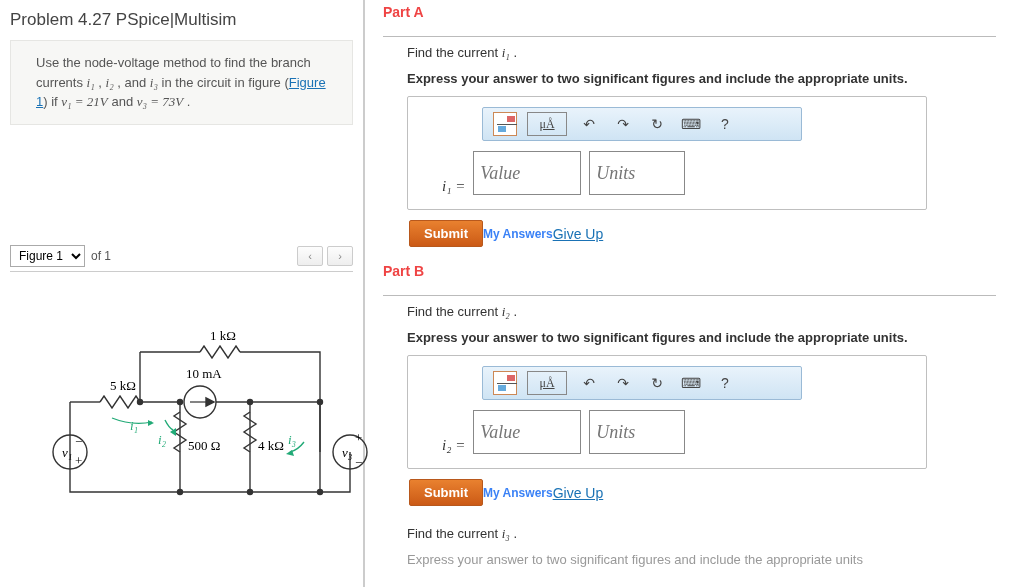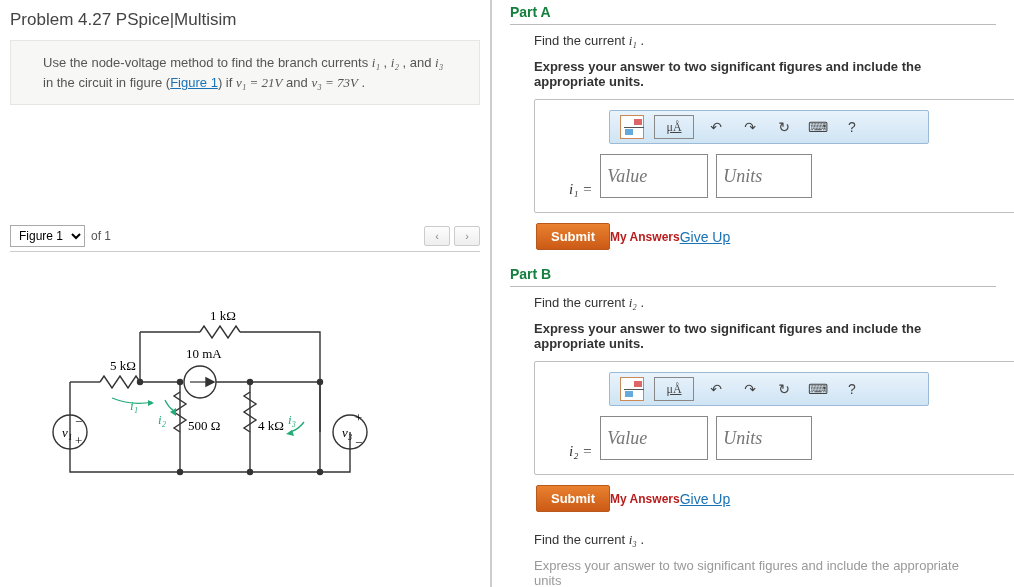--- a/index.html
+++ b/index.html
@@ -1,52 +1,52 @@
 <!DOCTYPE html>
 <html><head>
 <meta charset="utf-8">
 <style>
   * { box-sizing: border-box; margin: 0; padding: 0; }
   body { font-family: Arial, Helvetica, sans-serif; font-size: 13px; color: #333; background: #fff; width: 1014px; height: 587px; overflow: hidden; }
   .container { display: flex; height: 100%; }
-  .left-pane { width: 492px; border-right: 2px solid #ccc; padding: 6px 10px; position: relative; background:#fff;}
+  .left-pane { width: 365px; border-right: 2px solid #ccc; padding: 6px 10px; position: relative; background:#fff;}
   .right-pane { flex: 1; padding: 0 18px; overflow: hidden; }
   .problem-title { font-size: 17px; color: #444; padding: 4px 0 10px 0; font-weight: normal; }
-  .problem-box { background: #f7f7f5; border: 1px solid #e6e6e3; padding: 12px 32px; font-size: 13px; line-height: 1.5; color: #555; }
+  .problem-box { background: #f7f7f5; border: 1px solid #e6e6e3; padding: 12px 25px; font-size: 13px; line-height: 1.5; color: #555; }
   .problem-box a { color: #1a72b5; text-decoration: underline; cursor:pointer;}
   .ital { font-style: italic; font-family: 'Times New Roman', serif; }
   .figure-bar { display: flex; align-items: center; margin-top: 120px; border-bottom: 1px solid #ccc; padding-bottom: 4px; }
   .figure-select { border: 1px solid #aaa; padding: 2px 4px; font-size: 12px; background: #fff; }
   .fig-of { font-size: 12px; margin-left: 6px; color: #555; }
   .fig-nav { margin-left: auto; display: flex; gap: 4px; }
   .fig-btn { border: 1px solid #ccc; background: linear-gradient(#fdfdfd,#eee); width: 26px; height: 20px; border-radius: 2px; color: #888; font-size: 11px; line-height: 18px; text-align: center; cursor: pointer; }
   .figure-area { padding: 20px 10px; position: relative; }
   .circuit { position: relative; margin: 30px auto 0 auto; }
   .circuit text { font-family: 'Times New Roman', serif; font-size: 13px; }
   
-  .part-title { font-size: 14px; font-weight: bold; color: #15803d; margin-top: 4px; border-bottom: 1px solid #bbb; padding-bottom: 4px; width:100%; }
+  .part-title { font-size: 14px; font-weight: bold; color: #ef4444; margin-top: 4px; border-bottom: 1px solid #bbb; padding-bottom: 16px; width:100%; }
   .part-body { padding: 8px 14px 12px 24px; }
   .find-line { font-size: 13px; color: #333; margin-bottom: 10px; }
   .express-line { font-size: 13px; font-weight: bold; color: #333; margin-bottom: 10px; }
   .answer-outer { border: 1px solid #bfbfbf; border-radius: 2px; padding: 10px 14px 14px 14px; background: #fff; width: 520px;}
   .toolbar { background: linear-gradient(#e9f3fb,#cfe4f4); border: 1px solid #9abad6; border-radius: 2px; height: 34px; display: flex; align-items: center; gap: 10px; padding: 0 10px; width: 320px; margin-left: 60px;}
   .tool-btn { width: 24px; height: 24px; display: flex; align-items: center; justify-content: center; color: #444; cursor: pointer; font-size: 14px;}
   .tool-frac { width:26px; height:24px; border:1px solid #c85; background:#fff; position:relative;}
   .tool-frac::before{content:"";position:absolute;top:3px;left:13px;width:8px;height:6px;background:#d66;}
   .tool-frac::after{content:"";position:absolute;bottom:3px;left:4px;width:8px;height:6px;background:#6ad;}
   .tool-frac .bar{position:absolute;top:11px;left:3px;width:20px;height:1px;background:#555;}
   .tool-unit { border:1px solid #888; padding:1px 19px; font-size:12px; font-family:'Times New Roman',serif;text-decoration:underline;}
   .answer-row { display: flex; align-items: flex-end; gap: 8px; margin-top: 10px; padding-left: 20px;}
   .lhs { font-family: 'Times New Roman', serif; font-style: italic; font-size: 15px; color:#333;}
   .val-input, .unit-input { border: 1px solid #888; height: 44px; padding: 0 6px; font-family: 'Times New Roman', serif; font-style: italic; font-size: 18px; color: #999; background:#fff;}
   .val-input { width: 108px; }
   .unit-input { width: 96px; }
   .submit-row { display: flex; align-items: center; margin-top: 10px; margin-left:2px;}
   .submit-btn { background: linear-gradient(#e9812f,#cb5a16); color: #fff; border: 1px solid #b8581c; padding: 5px 14px; font-size: 13px; font-weight: bold; border-radius: 2px; cursor: pointer; }
-  .my-answers { color: #b91c1c; font-size: 12px; font-weight:bold;}
+  .my-answers { color: #3b82f6; font-size: 12px; font-weight:bold;}
   .giveup { color: #1a72b5; text-decoration: underline; font-size: 14px; cursor:pointer;}
   .right-scroll { height: 587px; overflow: hidden; }
 </style>
 </head>
 <body>
 
 <div class="container">
 
   <div class="left-pane">
     <div class="problem-title">Problem 4.27 PSpice|Multisim</div>

